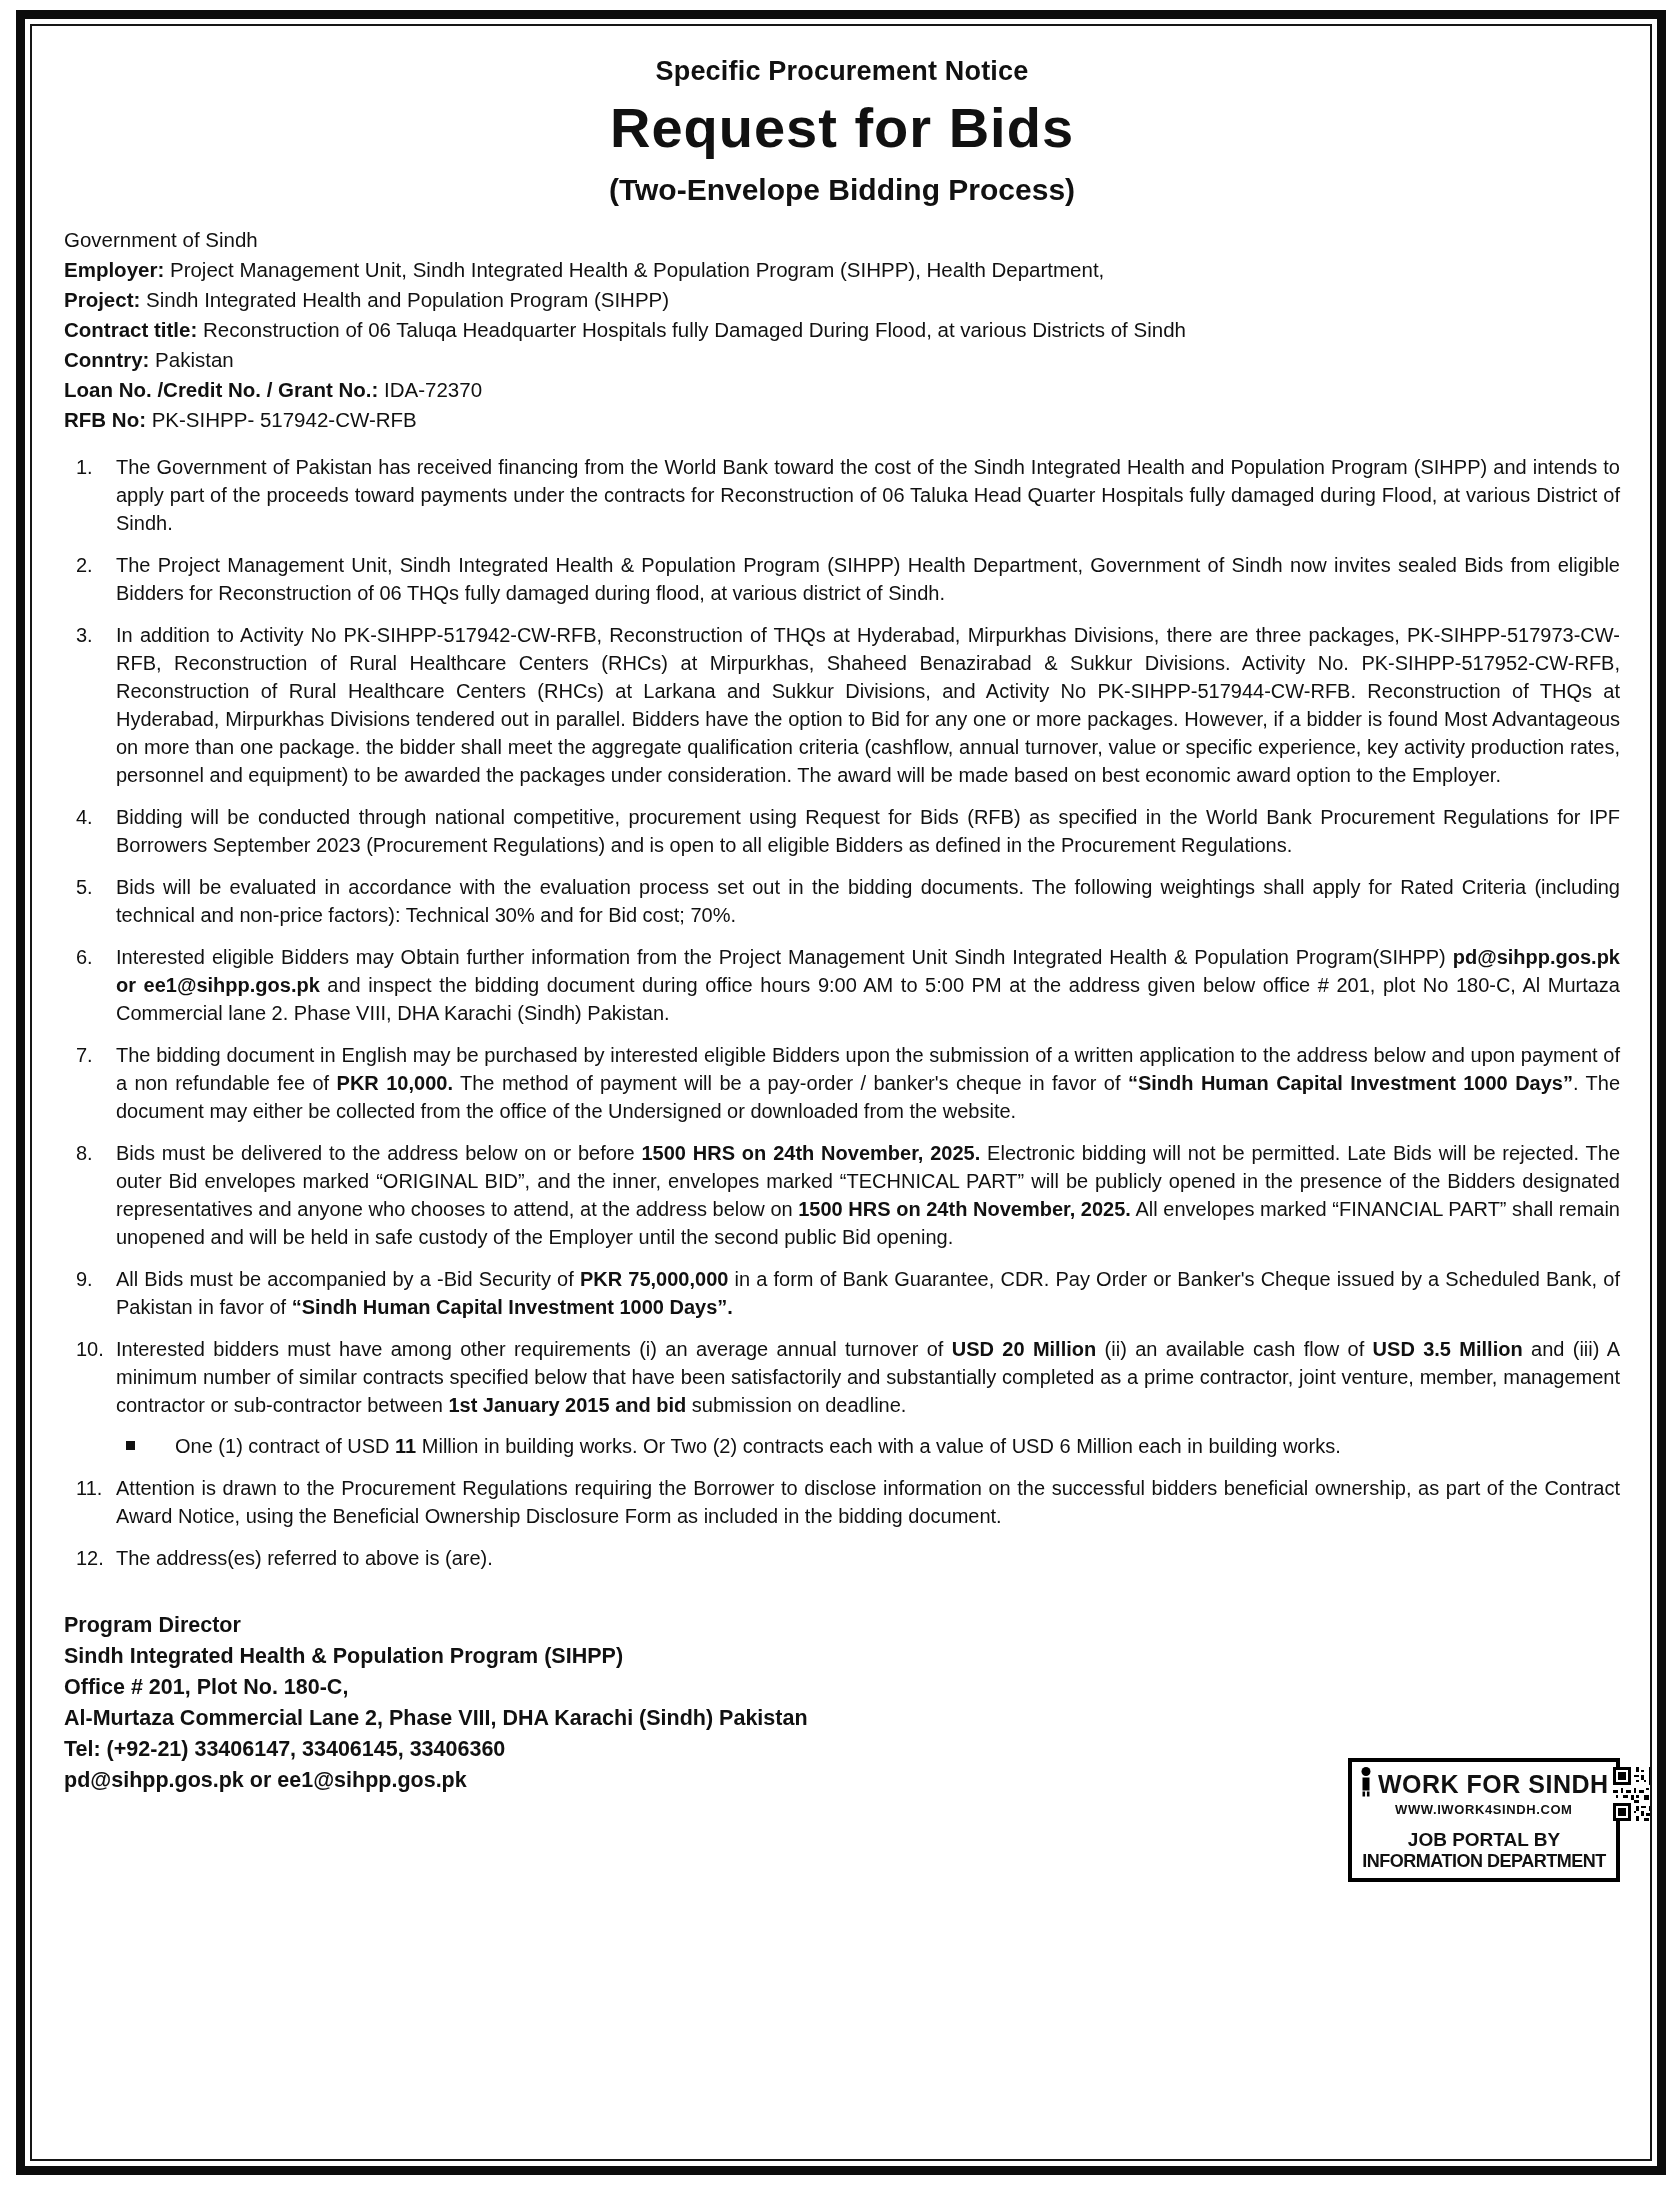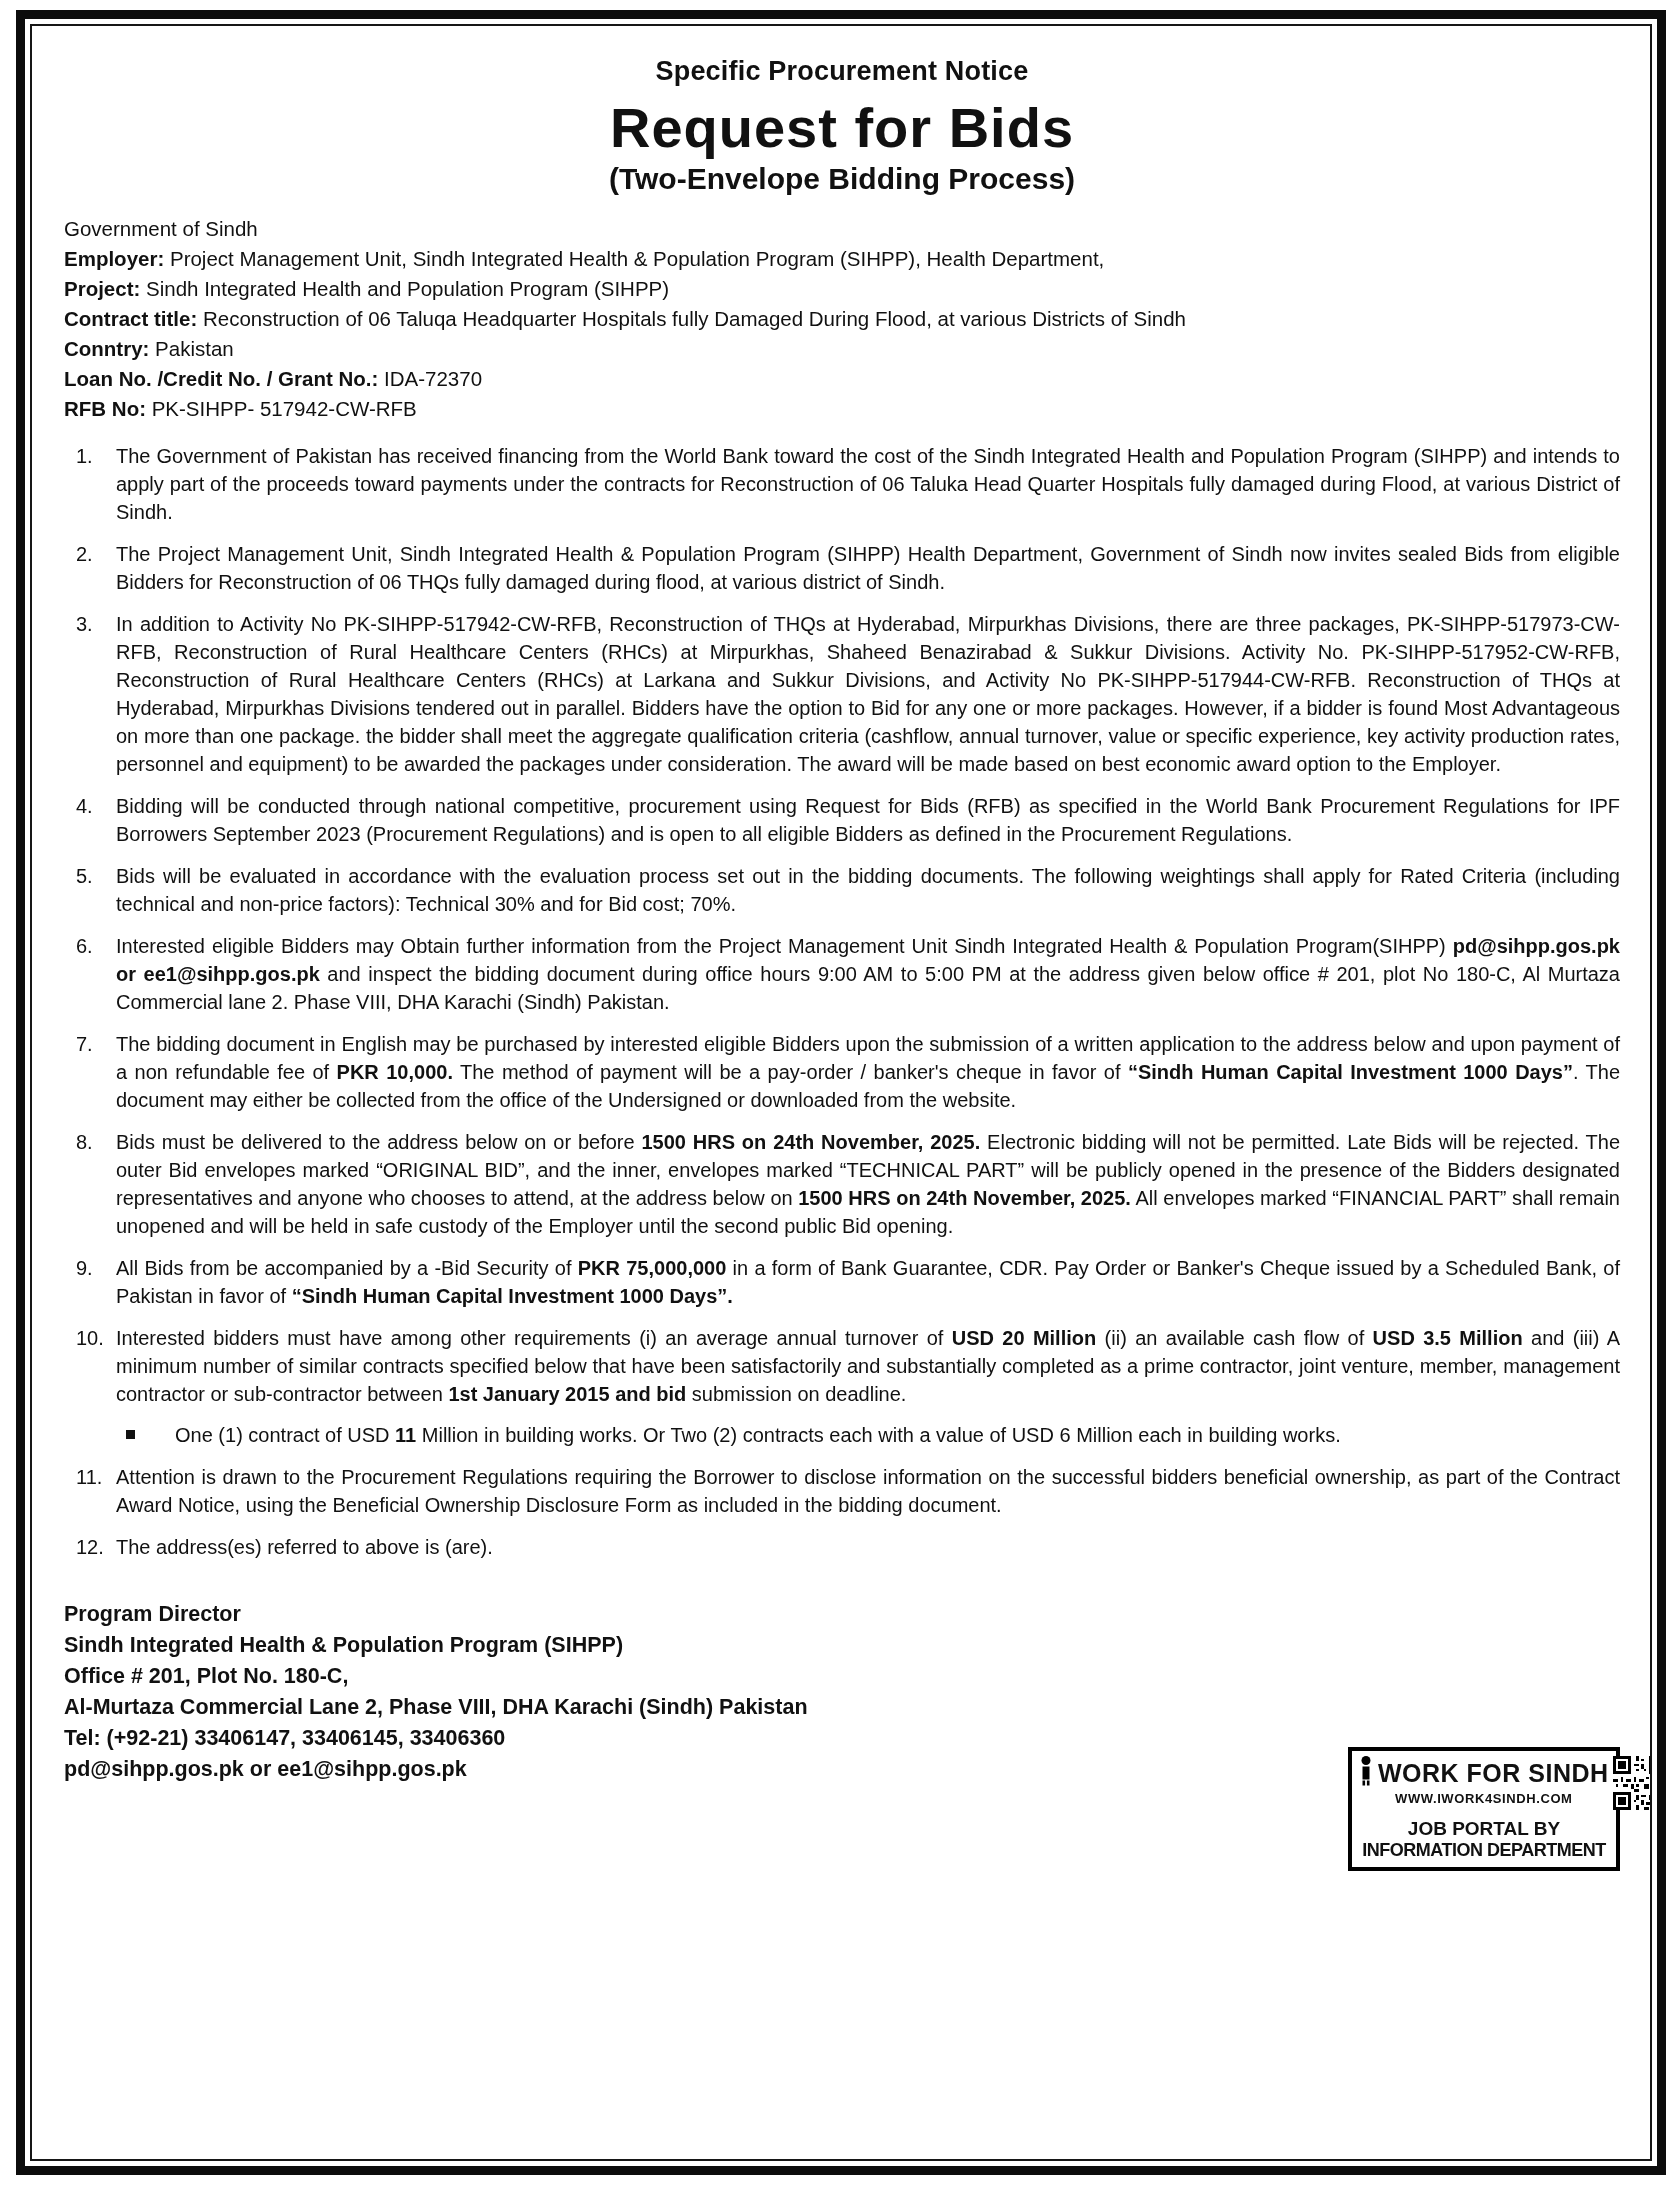--- a/index.html
+++ b/index.html
@@ -19,21 +19,21 @@
   }
   .inner {
     position:absolute;
     inset:5px;
     border:2px solid #161616;
     padding:22px 30px 16px 32px;
     overflow:hidden;
   }
   .h-notice { font-size:27px; font-weight:bold; text-align:center; margin-top:8px; letter-spacing:0.2px; }
   .h-title  { font-size:56px; font-weight:bold; text-align:center; margin-top:8px; letter-spacing:1px; }
-  .h-sub    { font-size:30px; font-weight:bold; text-align:center; margin-top:2px; }
+  .h-sub    { font-size:30px; font-weight:bold; text-align:center; margin-top:13px; }
 
   .meta { margin-top:18px; font-size:20.5px; line-height:30px; }
   .meta-line b { font-weight:bold; }
 
   .list { margin-top:18px; font-size:20px; line-height:28px; }
   .item { display:flex; margin-bottom:14px; }
   .item .num { flex:none; width:52px; padding-left:12px; }
   .item .txt { flex:1; text-align:justify; }
   .item .txt b { font-weight:bold; }
   .bullet-row { display:flex; margin-top:13px; text-align:left; }
@@ -111,21 +111,21 @@
         <div class="item">
           <div class="num">7.</div>
           <div class="txt"><span>The bidding document in English may be purchased by interested eligible Bidders upon the submission of a written application to the address below and upon payment of a non refundable  fee of </span><b>PKR 10,000.</b><span> The method of payment will be a pay-order / banker's cheque in favor of </span><b>“Sindh Human Capital Investment 1000 Days”</b><span>. The document may either be collected from the office of the Undersigned or downloaded from the website.</span></div>
         </div>
         <div class="item">
           <div class="num">8.</div>
           <div class="txt"><span>Bids must be delivered to the address below on or before </span><b>1500 HRS on 24th November, 2025.</b><span> Electronic bidding will not be permitted. Late Bids will be rejected. The outer Bid envelopes marked “ORIGINAL BID”, and the inner, envelopes marked “TECHNICAL PART” will be publicly opened in the presence of the Bidders designated representatives and anyone who chooses to attend, at the address below on </span><b>1500 HRS on 24th November, 2025.</b><span> All envelopes marked “FINANCIAL PART” shall remain unopened and will be held in safe custody of the Employer until the second public Bid opening.</span></div>
         </div>
         <div class="item">
           <div class="num">9.</div>
-          <div class="txt"><span>All Bids from be accompanied by a -Bid Security of </span><b>PKR 75,000,000</b><span> in a form of Bank Guarantee, CDR. Pay Order or Banker's Cheque issued by a Scheduled Bank, of Pakistan in favor of </span><b>“Sindh Human Capital Investment 1000 Days”.</b></div>
+          <div class="txt"><span>All Bids must be accompanied by a -Bid Security of </span><b>PKR 75,000,000</b><span> in a form of Bank Guarantee, CDR. Pay Order or Banker's Cheque issued by a Scheduled Bank, of Pakistan in favor of </span><b>“Sindh Human Capital Investment 1000 Days”.</b></div>
         </div>
         <div class="item">
           <div class="num">10.</div>
           <div class="txt"><span>Interested bidders must have among other requirements (i) an average annual turnover of </span><b>USD 20 Million</b><span> (ii) an available cash flow of </span><b>USD 3.5 Million</b><span> and (iii) A minimum number of similar  contracts specified below that have been satisfactorily and substantially completed as a prime contractor, joint venture, member, management contractor or sub-contractor between </span><b>1st January 2015 and bid</b><span> submission on deadline.</span><div class="bullet-row">
               <div class="bullet-sq"></div>
               <div class="bullet-txt"><span>One (1) contract of USD </span><b>11</b><span> Million in building works. Or Two  (2) contracts  each with a value of USD 6 Million each in building works.</span></div>
             </div></div>
         </div>
         <div class="item">
           <div class="num">11.</div>

